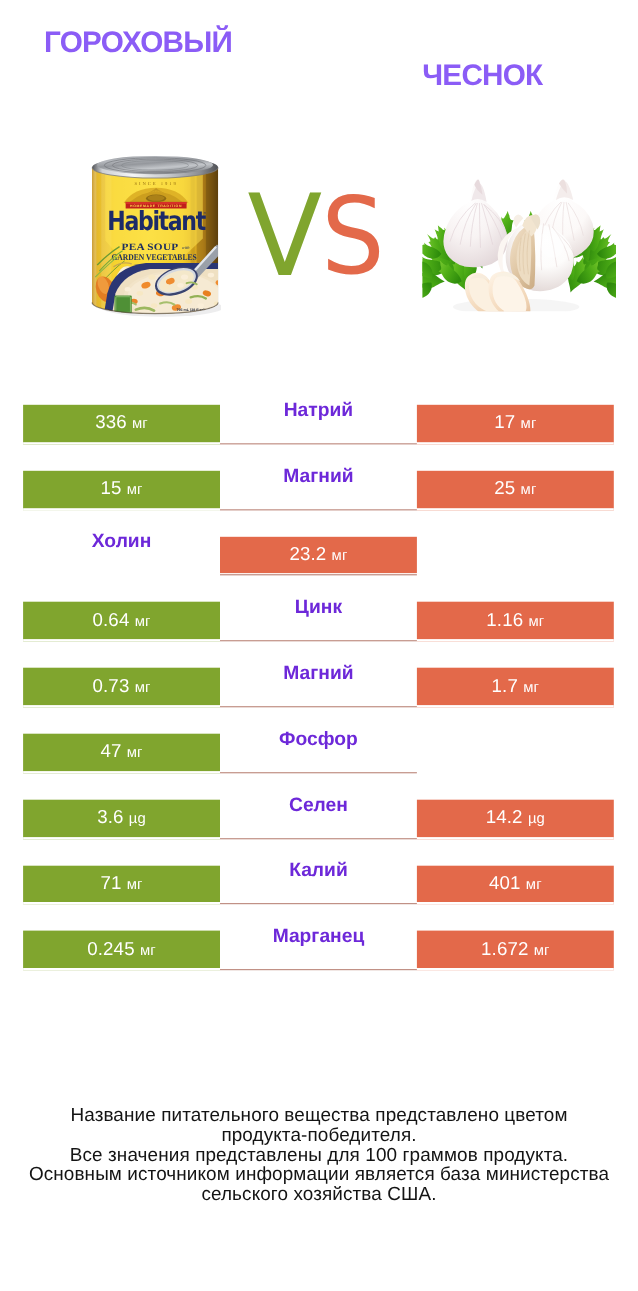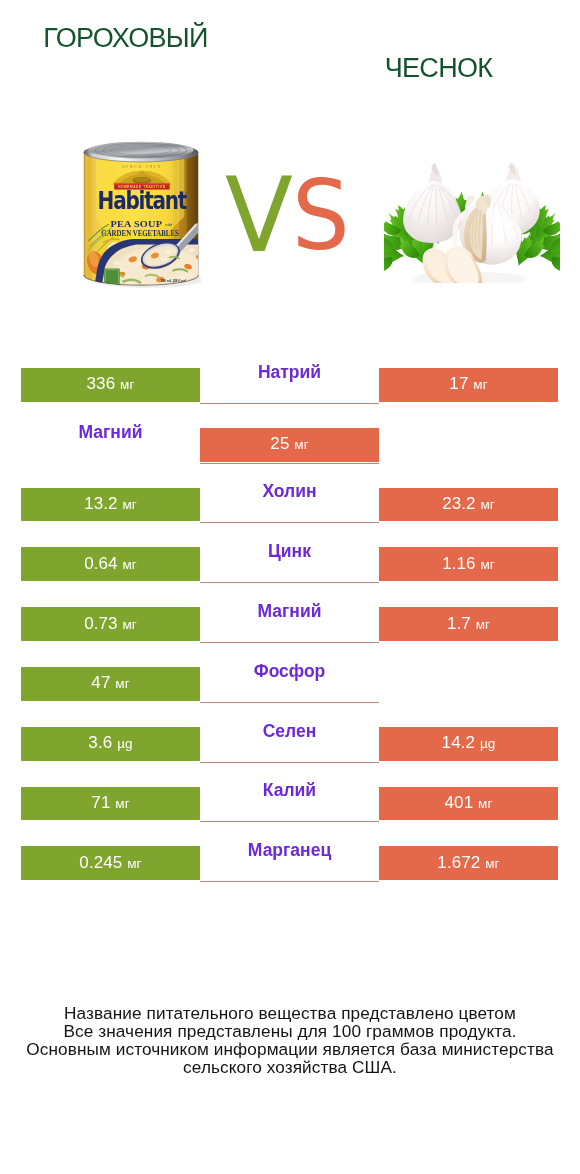--- a/index.html
+++ b/index.html
@@ -1,21 +1,21 @@
 <!DOCTYPE html>
 <html><head>
 <meta charset="utf-8">
 <style>
   html,body{margin:0;padding:0;}
   body{width:580px;height:1174px;background:#ffffff;
        font-family:"Liberation Sans",sans-serif;}
   .page{position:relative;width:580px;height:1174px;overflow:hidden;background:#fff;}
 
   
-  .title{position:absolute;text-align:center;color:#14532d;font-size:27px;line-height:30px;font-weight:400;letter-spacing:-0.7px;}
+  .title{position:absolute;text-align:center;color:#8b5cf6;font-size:27px;line-height:30px;font-weight:700;letter-spacing:-0.7px;}
   #title-left{left:5px;top:23px;width:241px;}
   #title-right{left:318px;top:53px;width:241px;}
 
   
   .canimg{position:absolute;left:81px;top:140px;}
   .garlicimg{position:absolute;left:384px;top:162px;}
   .vs{position:absolute;left:225px;top:164px;font-size:103px;line-height:103px;font-weight:400;letter-spacing:0px;font-family:"DejaVu Sans Condensed","DejaVu Sans",sans-serif;}
   .vs .v{display:inline-block;transform:scaleX(1.07);transform-origin:left center;}
   .vs .s{display:inline-block;transform:translateX(4px) scaleX(0.98) scaleY(0.94);transform-origin:left center;}
   .vs .v{color:#80a52e;}
@@ -356,33 +356,33 @@
         <div class="cm">
           <span>Натрий</span>
         </div>
         <div class="cr">
           <span class="val">17 <span class="u">мг</span></span>
         </div>
         <div class="rowsep"></div>
         <div class="midsep"></div>
       </div>
       <div class="row">
+        <div class="cl">
+          <span class="val">15 <span class="u">мг</span></span>
+        </div>
         <div class="cm">
           <span>Магний</span>
         </div>
         <div class="cr">
           <span class="val">25 <span class="u">мг</span></span>
         </div>
         <div class="rowsep"></div>
         <div class="midsep"></div>
       </div>
       <div class="row">
-        <div class="cl">
-          <span class="val">13.2 <span class="u">мг</span></span>
-        </div>
         <div class="cm">
           <span>Холин</span>
         </div>
         <div class="cr">
           <span class="val">23.2 <span class="u">мг</span></span>
         </div>
         <div class="rowsep"></div>
         <div class="midsep"></div>
       </div>
       <div class="row">
@@ -457,17 +457,18 @@
         <div class="cr">
           <span class="val">1.672 <span class="u">мг</span></span>
         </div>
         <div class="rowsep"></div>
         <div class="midsep"></div>
       </div>
     </div>
 
   <div class="footer" id="footer">
       <div>Название питательного вещества представлено цветом</div>
+      <div>продукта-победителя.</div>
       <div>Все значения представлены для 100 граммов продукта.</div>
       <div>Основным источником информации является база министерства</div>
       <div>сельского хозяйства США.</div>
     </div>
 </div>
 
 </body></html>

